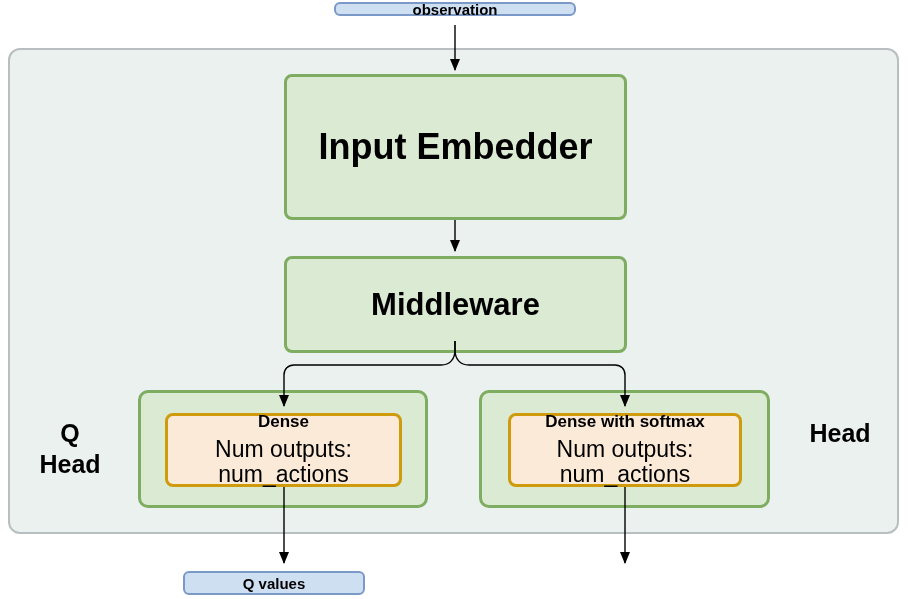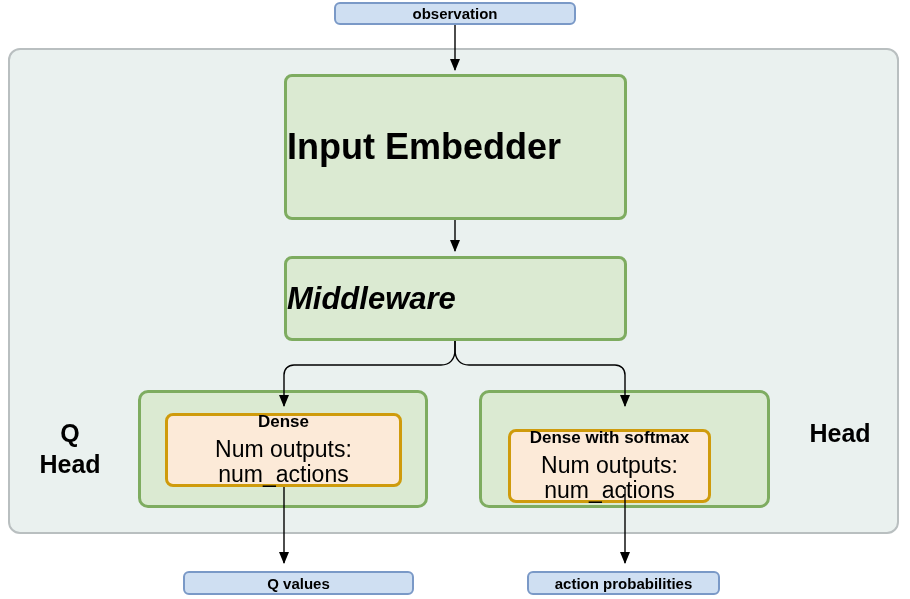--- a/index.html
+++ b/index.html
@@ -18,53 +18,53 @@
     left: 8px; top: 48px; width: 891px; height: 486px;
     background: var(--container-bg, #eaf1ef);
     border: 2px solid var(--container-border, #b9bfc0);
     border-radius: 12px;
   }
 
   .green-box {
     background: var(--green-fill, #dbead2);
     border: 3px solid var(--green-border, #7eac60);
     border-radius: 8px;
-    display: flex; align-items: center; justify-content: flex-start;
+    display: flex; align-items: center; justify-content: center;
     text-align: center;
   }
   .head-container { border-radius: 10px; }
 
   .box-embedder { left: 284px; top: 74px; width: 343px; height: 146px;
                   font-size: 36px; font-weight: bold; }
-  .box-middleware { left: 284px; top: 256px; width: 343px; height: 85px;
-                    font-size: 31px; font-weight: bold; font-style: italic; }
+  .box-middleware { left: 284px; top: 256px; width: 343px; height: 97px;
+                    font-size: 31px; font-weight: bold; }
   .box-qhead { left: 138px; top: 390px; width: 290px; height: 118px; }
   .box-policyhead { left: 479px; top: 390px; width: 291px; height: 118px; }
 
   .orange-box {
     background: var(--orange-fill, #fcead8);
     border: 3px solid var(--orange-border, #cf9b0c);
     border-radius: 8px;
     display: flex; flex-direction: column; align-items: center; justify-content: center;
     gap: 5px; text-align: center;
   }
   .box-qdense { left: 165px; top: 413px; width: 237px; height: 74px; }
-  .box-pdense { left: 508px; top: 429px; width: 203px; height: 74px; }
+  .box-pdense { left: 508px; top: 413px; width: 234px; height: 74px; }
   .dense-title { font-size: 17px; font-weight: bold; line-height: 1.1; }
   .dense-sub { font-size: 23px; line-height: 1.1; }
 
   .blue-box {
     background: var(--blue-fill, #cfdff2);
     border: 2px solid var(--blue-border, #7a99c7);
     border-radius: 6px;
     display: flex; align-items: center; justify-content: center;
     font-size: 15px; font-weight: bold; text-align: center;
   }
-  .box-observation { left: 334px; top: 2px; width: 242px; height: 23px; }
-  .box-qvalues { left: 183px; top: 571px; width: 231px; height: 24px; }
+  .box-observation { left: 334px; top: 2px; width: 242px; height: 14px; }
+  .box-qvalues { left: 183px; top: 571px; width: 182px; height: 24px; }
   .box-actionprobs { left: 527px; top: 571px; width: 193px; height: 24px; }
 
   .side-label {
     font-size: 25px; font-weight: bold; text-align: center; line-height: 31px;
   }
   .label-qhead { left: 20px; top: 418px; width: 100px; }
   .label-policyhead { left: 786px; top: 418px; width: 108px; }
 
   #arrows {
     position: absolute; left: 0; top: 0; width: 910px; height: 599px;
@@ -111,23 +111,20 @@
     <div class="dense-title">Dense with softmax</div>
     <div class="dense-sub">Num outputs: num_actions</div>
   </div>
   <div class="abs side-label label-policyhead">
     <div>Head</div>
   </div>
 
   <div class="abs blue-box box-qvalues">
     <span>Q values</span>
   </div>
-  <div class="abs blue-box box-actionprobs">
-    <span>action probabilities</span>
-  </div>
 
   <svg id="arrows" viewBox="0 0 910 599" xmlns="http://www.w3.org/2000/svg">
     <defs>
       <marker id="ah" markerUnits="userSpaceOnUse" markerWidth="12" markerHeight="10" refX="11" refY="5" orient="auto">
         <path d="M0 0 L12 5 L0 10 Z"></path>
       </marker>
     </defs>
     <path d="M455 25 L455 70" marker-end="url(#ah)"></path>
     <path d="M455 220 L455 251" marker-end="url(#ah)"></path>
     <path d="M455 341 L455 350 C455 359 450 365 441 365 L294 365 C288 365 284 369 284 375 L284 406" marker-end="url(#ah)"></path>

